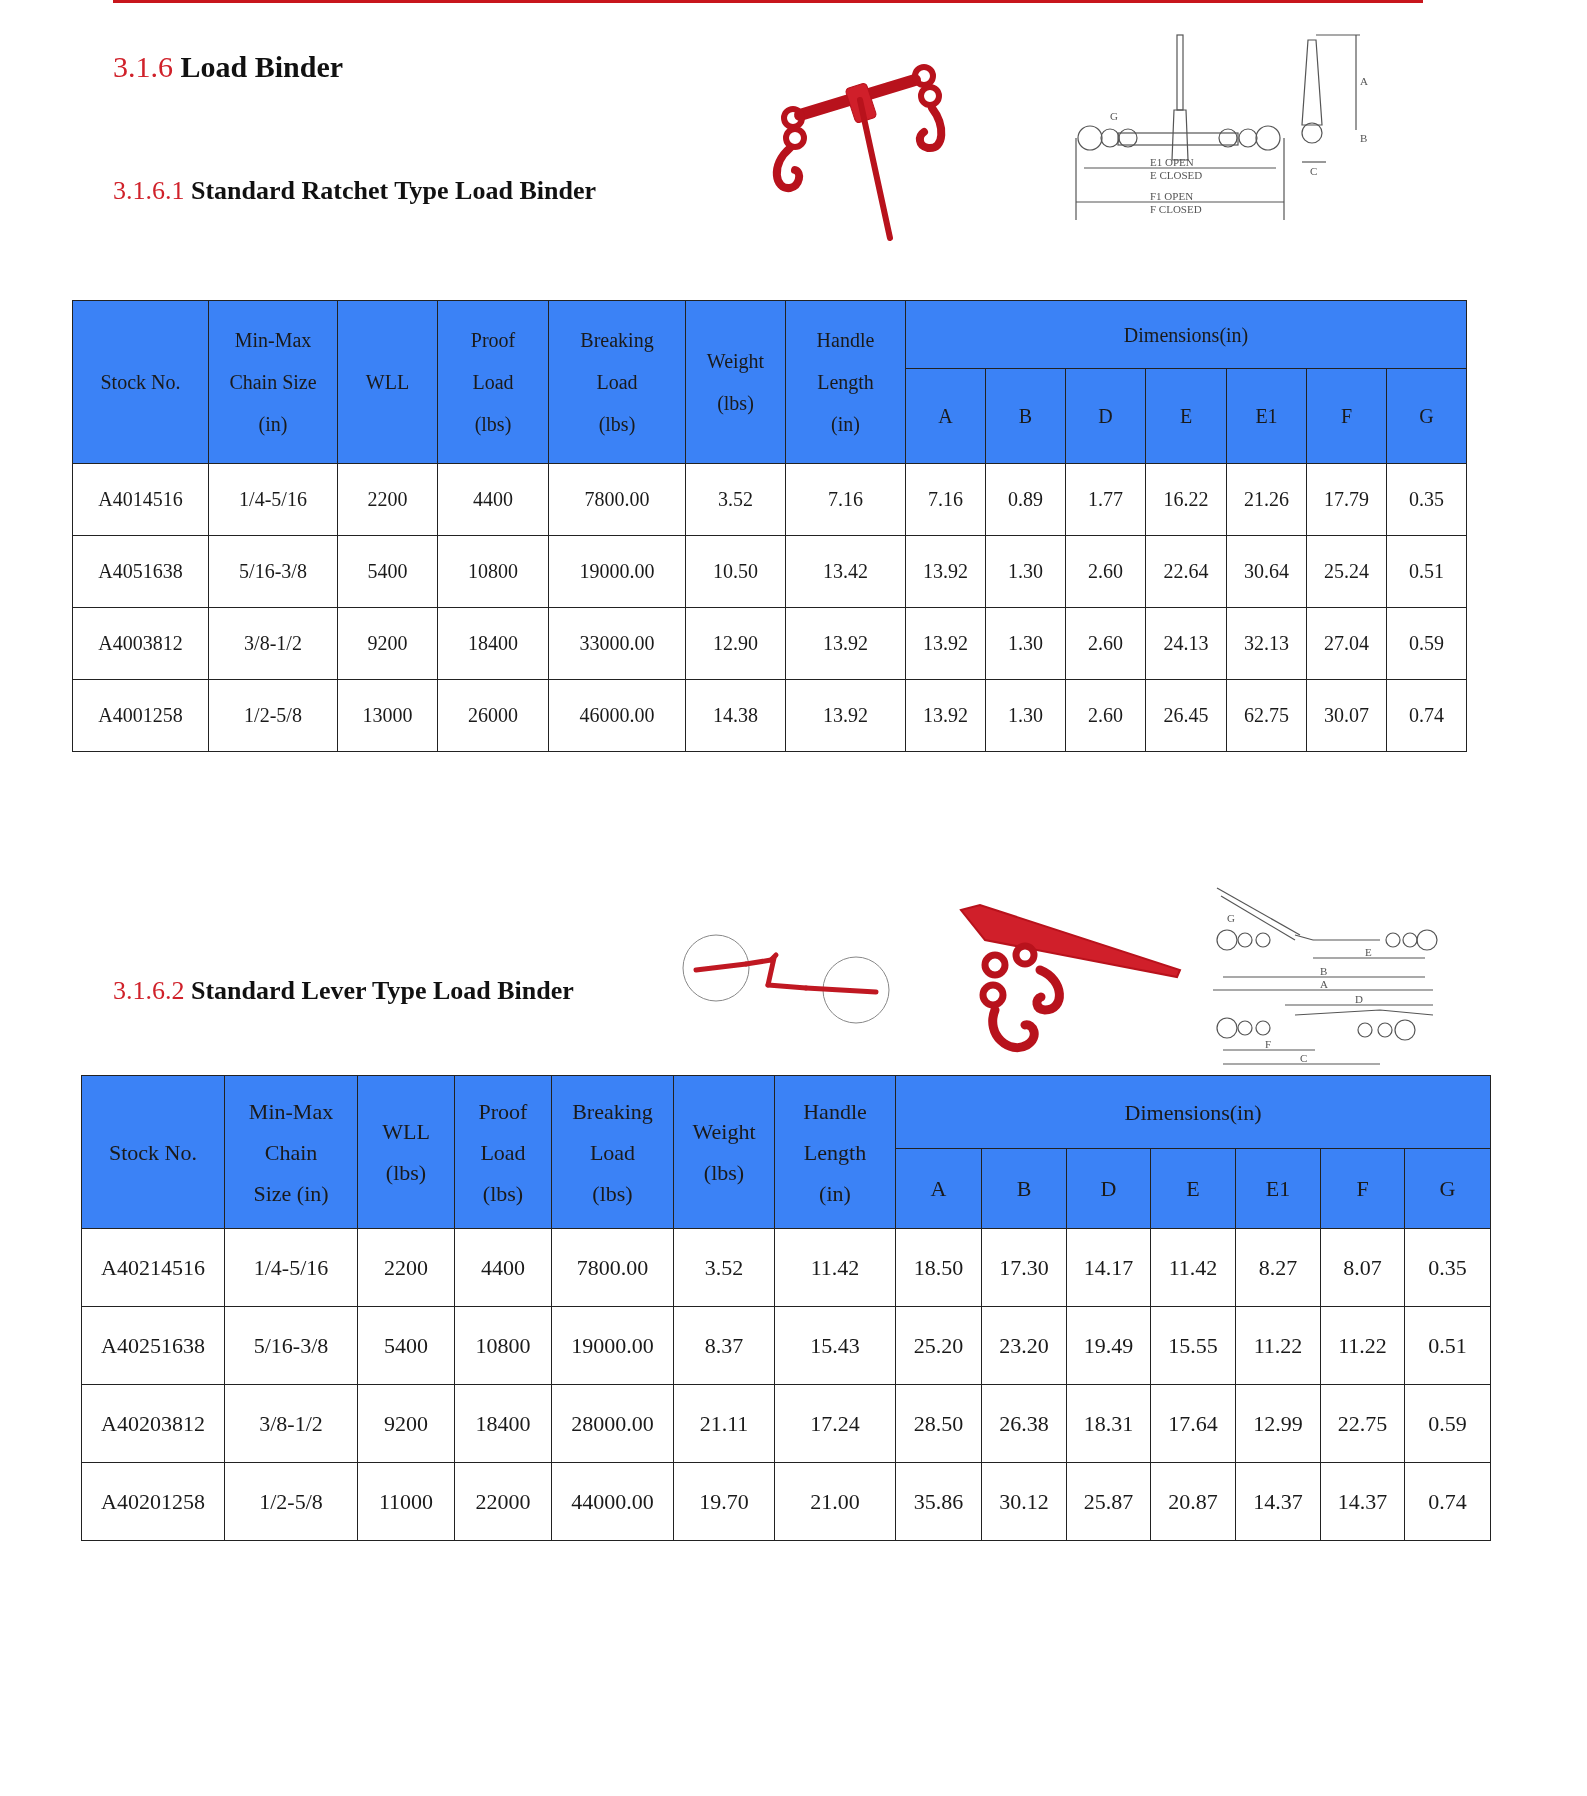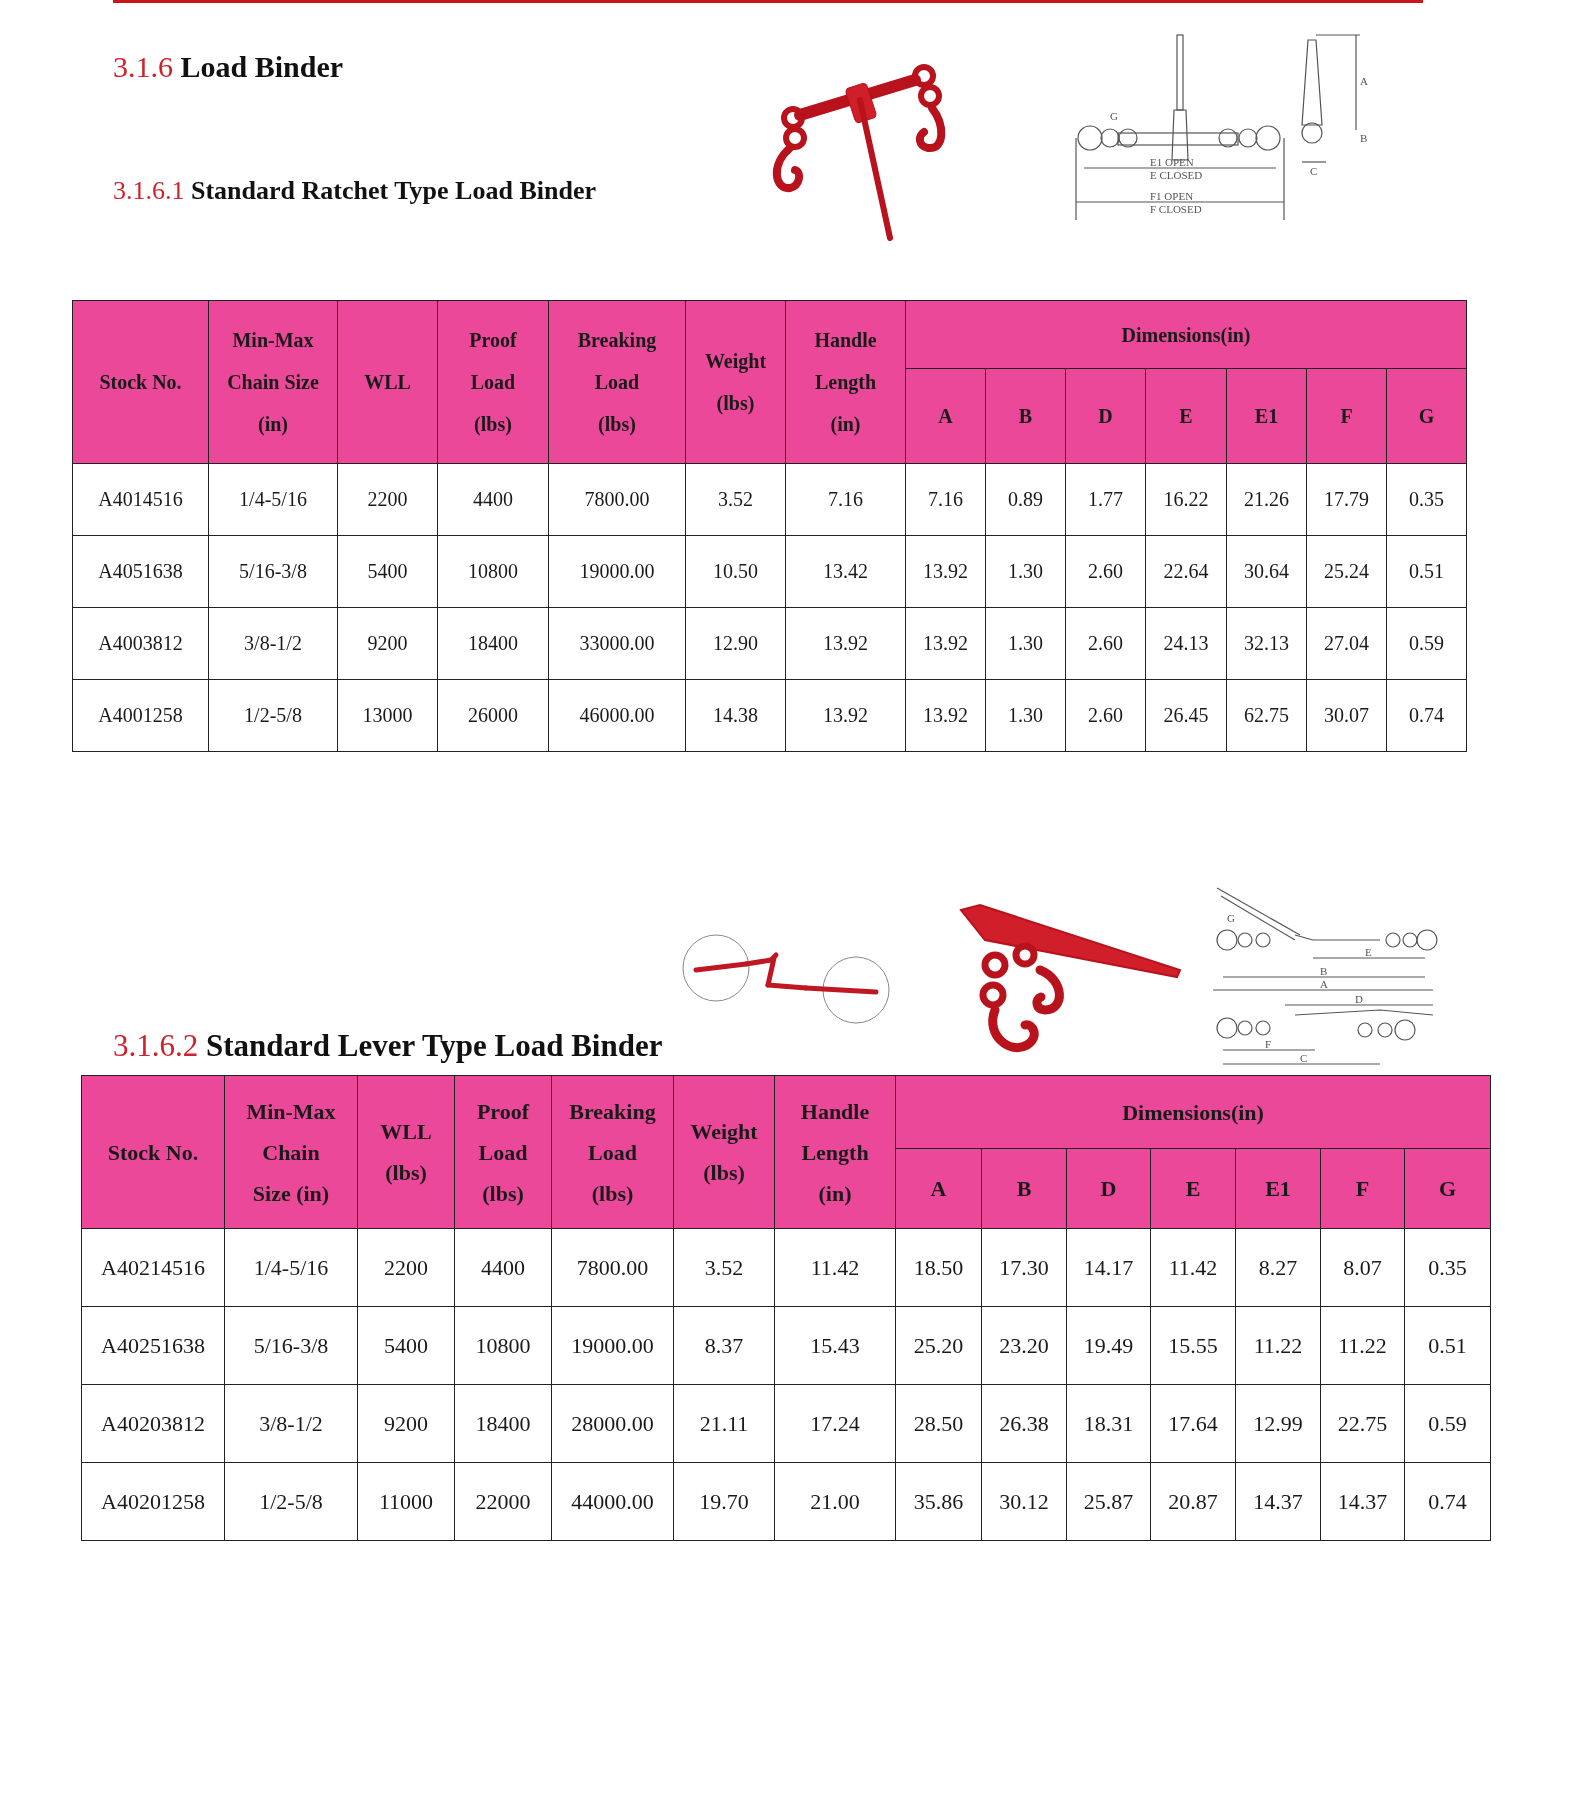--- a/index.html
+++ b/index.html
@@ -3,25 +3,25 @@
 <meta charset="utf-8">
 <style>
   html, body { margin: 0; padding: 0; background: #ffffff; }
   body { width: 1587px; height: 1796px; position: relative; overflow: hidden;
          font-family: "Liberation Serif", "DejaVu Serif", serif; color: #111; }
   .rule { position: absolute; left: 113px; top: 0; width: 1310px; height: 3px; background: #c8161d; }
   .heading { position: absolute; left: 113px; white-space: nowrap; font-weight: bold; text-align: center; }
   .heading .num { color: #d0212a; font-weight: normal; }
   .h1 { top: 50px; font-size: 30px; }
   .h2 { top: 176px; font-size: 26px; }
-  .h3 { top: 1028px; font-size: 31px; }
+  .h3 { top: 976px; font-size: 26px; }
   .fig { position: absolute; }
   table.spec { position: absolute; border-collapse: collapse; table-layout: fixed; }
   table.spec td, table.spec th { border: 1.5px solid #222; text-align: center; vertical-align: middle; padding: 0; }
-  table.spec th { background: #ec4899; font-weight: bold; color: #1a1a1a; }
+  table.spec th { background: #3b82f6; font-weight: normal; color: #1a1a1a; }
   table.spec td { background: #ffffff; color: #1a1a1a; }
   #t1 { left: 72px; top: 300px; width: 1394px; font-size: 20px; }
   #t1 th { line-height: 42px; }
   #t1 tr.hdr1 { height: 68px; }
   #t1 tr.hdr2 { height: 95px; }
   #t1 tr.row { height: 72px; }
   #t2 { left: 81px; top: 1075px; width: 1409px; font-size: 22px; }
   #t2 th { line-height: 41px; }
   #t2 tr.hdr1 { height: 73px; }
   #t2 tr.hdr2 { height: 80px; }

